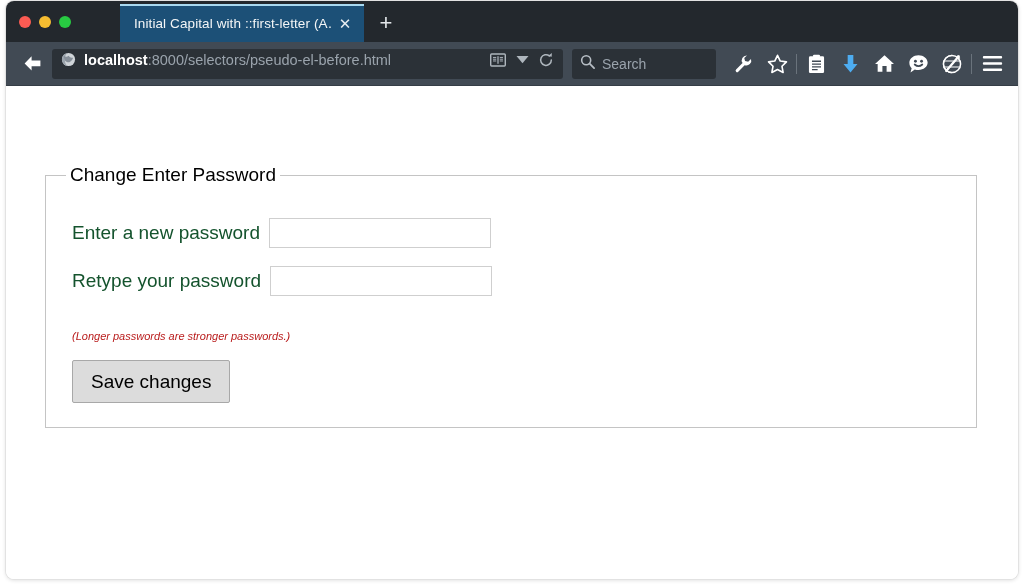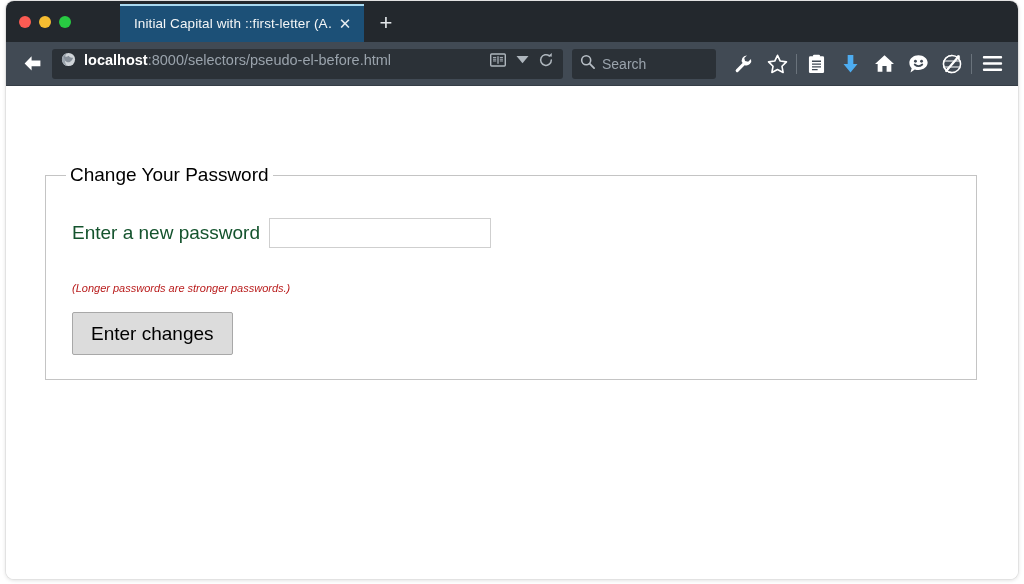--- a/index.html
+++ b/index.html
@@ -404,29 +404,33 @@
         </svg>
       </div>
 
     </div>
   </div>
 
   <div id="page-viewport">
     <div id="page-content">
 
       <fieldset id="password-fieldset">
-        <legend id="fieldset-legend">Change Your Password</legend>
+        <legend id="fieldset-legend">Change Enter Password</legend>
 
         <div class="form-row">
           <span class="field-label">Enter a new password</span>
           <input class="text-input" type="text" value="" style="">
         </div>
 
+        <div class="form-row">
+          <span class="field-label">Retype your password</span>
+          <input class="text-input" type="text" value="" style="">
+        </div>
 
         <p id="password-hint">(Longer passwords are stronger passwords.)</p>
 
-        <button id="save-changes-button">Enter changes</button>
+        <button id="save-changes-button">Save changes</button>
       </fieldset>
 
     </div>
   </div>
 
 </div>
 
 </body></html>

